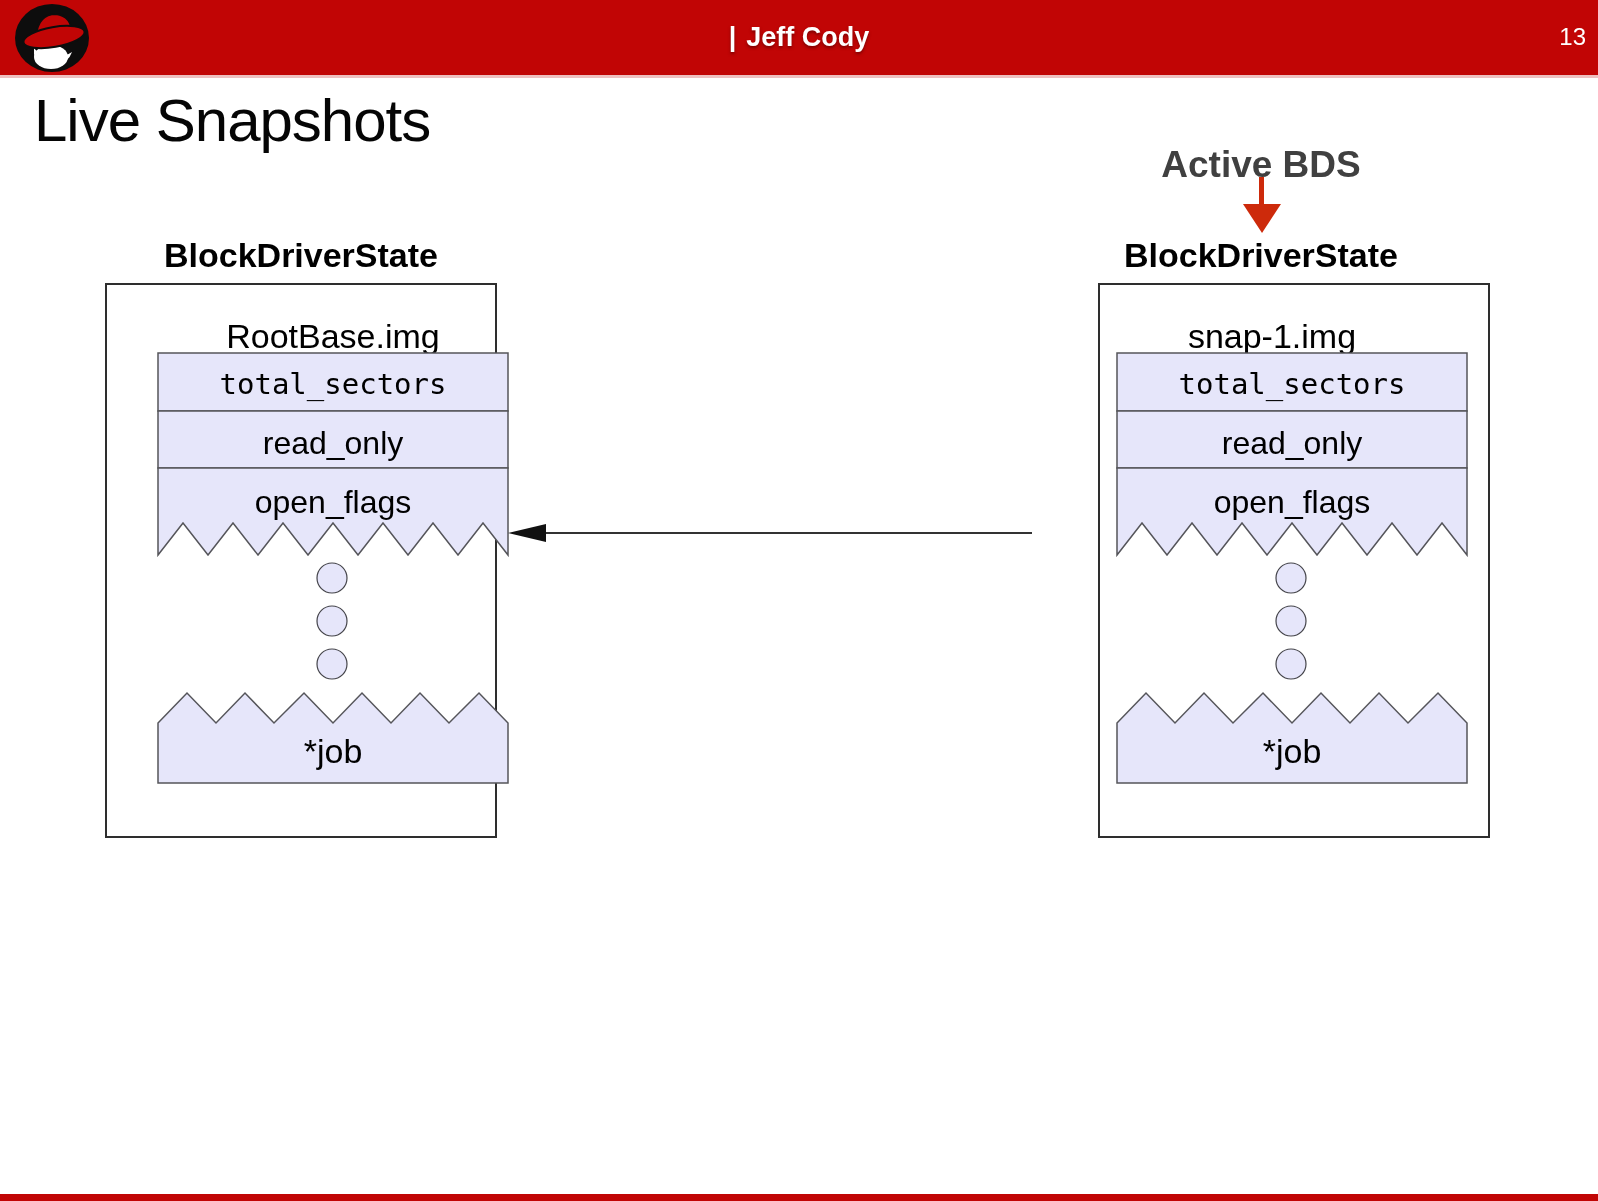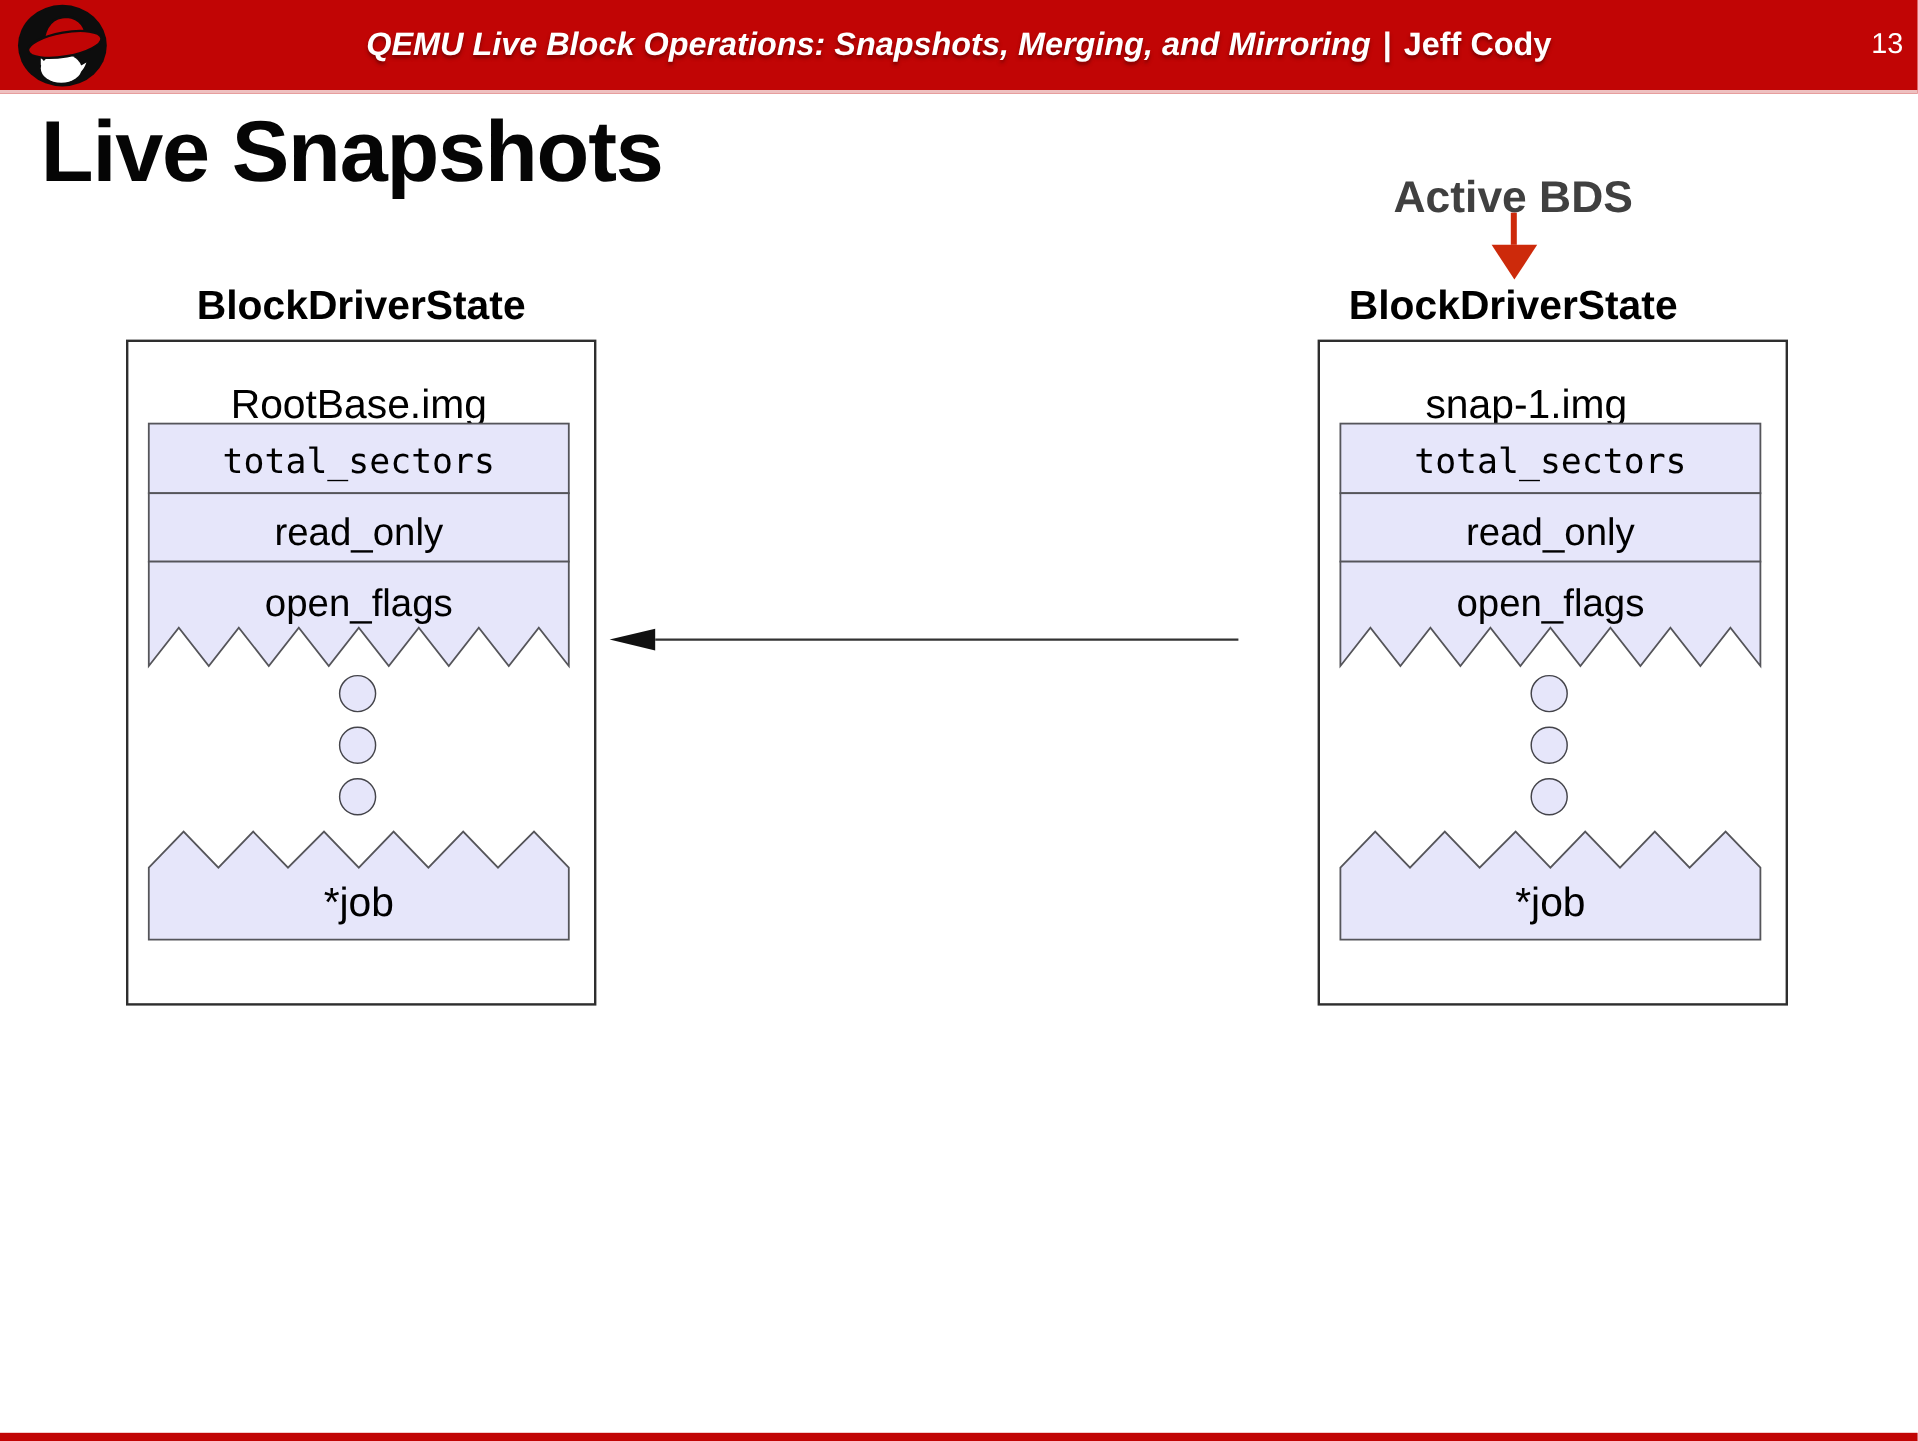--- a/index.html
+++ b/index.html
@@ -21,21 +21,21 @@
   }
   .banner-title .t-italic { font-style:italic; }
   .page-number {
     position:absolute; right:12px; top:23px; color:#ffffff; font-size:24px;
   }
   .logo { position:absolute; left:10px; top:2px; }
 
   
   .slide-title {
     position:absolute; left:34px; top:86px; color:#050505;
-    font-size:72px; font-weight:bold; letter-spacing:-1px;
+    font-size:60px; font-weight:normal; letter-spacing:-1px;
   }
 
   
   .active-bds {
     position:absolute; left:1065px; width:392px; top:144px; text-align:center;
     font-size:37px; font-weight:bold; color:#404040;
   }
   .red-arrow { position:absolute; left:1241px; top:177px; }
 
   
@@ -43,21 +43,21 @@
     position:absolute; top:236px; width:392px; text-align:center;
     font-size:34px; font-weight:bold; color:#000000;
   }
   #label-left  { left:105px; }
   #label-right { left:1065px; }
 
   .bds-box {
     position:absolute; top:283px; width:392px; height:555px;
     border:2px solid #2e2e2e; background:#ffffff; box-sizing:border-box;
   }
-  #box-left  { left:105px; }
+  #box-left  { left:105px;padding-left:34px; }
   #box-right { left:1098px; }
 
   .bds-svg { display:block; }
   .field-fill { fill:#e6e6fa; stroke:#55555a; stroke-width:1.5; }
   .dot       { fill:#e6e6fa; stroke:#44444a; stroke-width:1.2; }
 
   .t-imgname { font-size:34px; fill:#000; text-anchor:middle;
                font-family:"Liberation Sans", sans-serif; }
   .t-mono    { font-size:29px; fill:#000; text-anchor:middle;
                font-family:"DejaVu Sans Mono", monospace; }
@@ -78,21 +78,20 @@
 
 <div class="banner">
   <svg class="logo" width="84" height="72" viewBox="0 0 84 72">
     <ellipse cx="42" cy="36" rx="37" ry="34" fill="#0d0d0d"></ellipse>
     <path d="M24 52 Q30 64 44 64 Q58 62 62 50 Q50 58 38 54 Q28 52 24 46 Z" fill="#ffffff"></path>
     <ellipse cx="41" cy="55" rx="17" ry="12" fill="#ffffff"></ellipse>
     <path d="M26 34 Q28 12 46 12 Q62 14 62 32 Z" fill="#c10505" stroke="#0d0d0d" stroke-width="2"></path>
     <ellipse cx="44" cy="35" rx="31" ry="10" fill="#c10505" stroke="#0d0d0d" stroke-width="2" transform="rotate(-10 44 35)"></ellipse>
   </svg>
   <div class="banner-title">
-    <span class="t-italic">QEMU Live Block Operations: Snapshots, Merging, and Mirroring</span>
     <span>|</span>
     <span>Jeff Cody</span>
   </div>
   <div class="page-number">13</div>
 </div>
 
 <div class="slide-title">Live Snapshots</div>
 
 <div class="active-bds">Active BDS</div>
 <svg class="red-arrow" width="42" height="58" viewBox="0 0 42 58">

